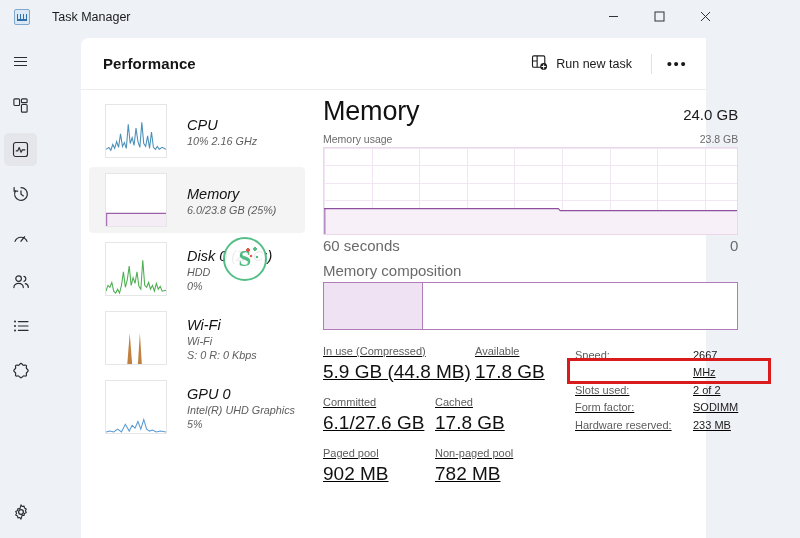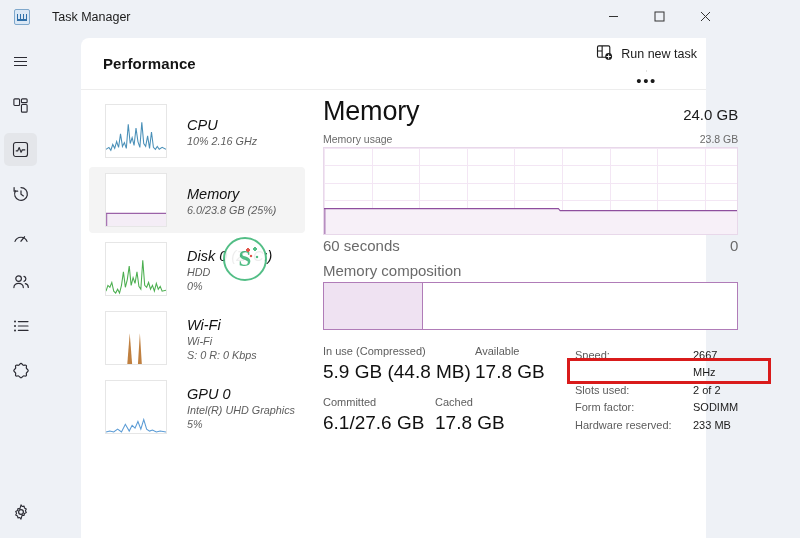--- a/index.html
+++ b/index.html
@@ -96,21 +96,21 @@
     height: 52px;
     display: flex; align-items: center;
     border-bottom: 1px solid #ededed;
   }
   .page-title {
     margin-left: 22px;
     font-size: 15px; font-weight: 600;
     color: #141414; letter-spacing: .1px;
   }
   .toolbar-right {
-    margin-left: auto; display: flex; align-items: center; height: 100%; flex-direction: column;
+    margin-left: auto; display: flex; align-items: center; height: 100%;
   }
   .run-task {
     display: flex; align-items: center; gap: 8px;
     padding: 6px 9px; border-radius: 4px;
     font-size: 12.5px; color: #1b1b1b;
     background: transparent; border: none;
     font-family: inherit; cursor: pointer;
   }
   .toolbar-sep {
     width: 1px; height: 20px; background: #e2e2e2; margin: 0 10px;
@@ -184,21 +184,21 @@
   }
 
   .comp-label { font-size: 15px; color: #6a6a6a; margin-top: 8px; margin-bottom: 3px; }
   .comp-bar {
     height: 48px; border: 1px solid #b07cb8; background: #ffffff;
     display: flex;
   }
   .comp-used { background: #efe2f2; border-right: 1px solid #b07cb8; }
 
   
-  .stats-row { display: flex; margin-top: 14px; }
+  .stats-row { display: flex; margin-top: 14px; text-decoration: underline; }
   .stats-left { width: 252px; flex: 0 0 252px; }
   .stat-group { display: flex; margin-bottom: 11px; }
   .stat-cell { }
   .stat-label { font-size: 11px; color: #5d5d5d; line-height: 15px; white-space: nowrap; }
   .stat-value { font-size: 19px; color: #111; line-height: 25px; white-space: nowrap; }
 
   .specs { position: relative; padding-top: 3px; flex: 1; }
   .spec-row { display: flex; font-size: 11px; line-height: 17.4px; }
   .spec-key { width: 118px; flex: 0 0 118px; color: #5d5d5d; }
   .spec-val { color: #1b1b1b; }
@@ -473,20 +473,30 @@
               <div class="stat-cell" style="width:112px">
                 <div class="stat-label">Committed</div>
                 <div class="stat-value">6.1/27.6 GB</div>
               </div>
               <div class="stat-cell">
                 <div class="stat-label">Cached</div>
                 <div class="stat-value">17.8 GB</div>
               </div>
             </div>
 
+            <div class="stat-group">
+              <div class="stat-cell" style="width:112px">
+                <div class="stat-label">Paged pool</div>
+                <div class="stat-value">902 MB</div>
+              </div>
+              <div class="stat-cell">
+                <div class="stat-label">Non-paged pool</div>
+                <div class="stat-value">782 MB</div>
+              </div>
+            </div>
           </div>
 
           <div class="specs">
             <div class="spec-row">
               <div class="spec-key">Speed:</div>
               <div class="spec-val">2667 MHz</div>
             </div>
             <div class="spec-row">
               <div class="spec-key">Slots used:</div>
               <div class="spec-val">2 of 2</div>

